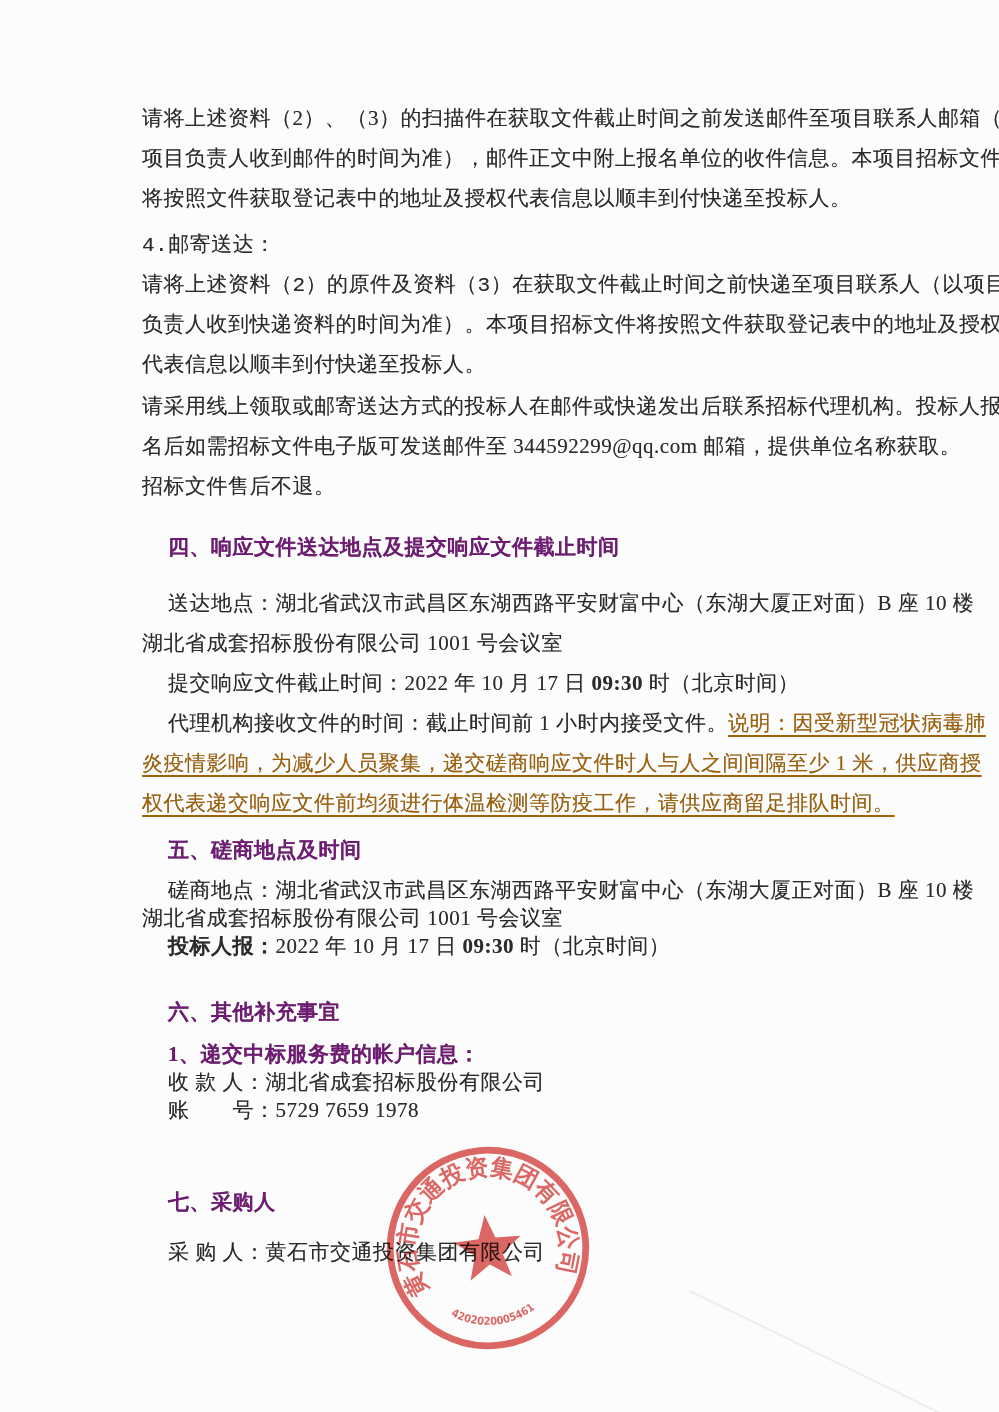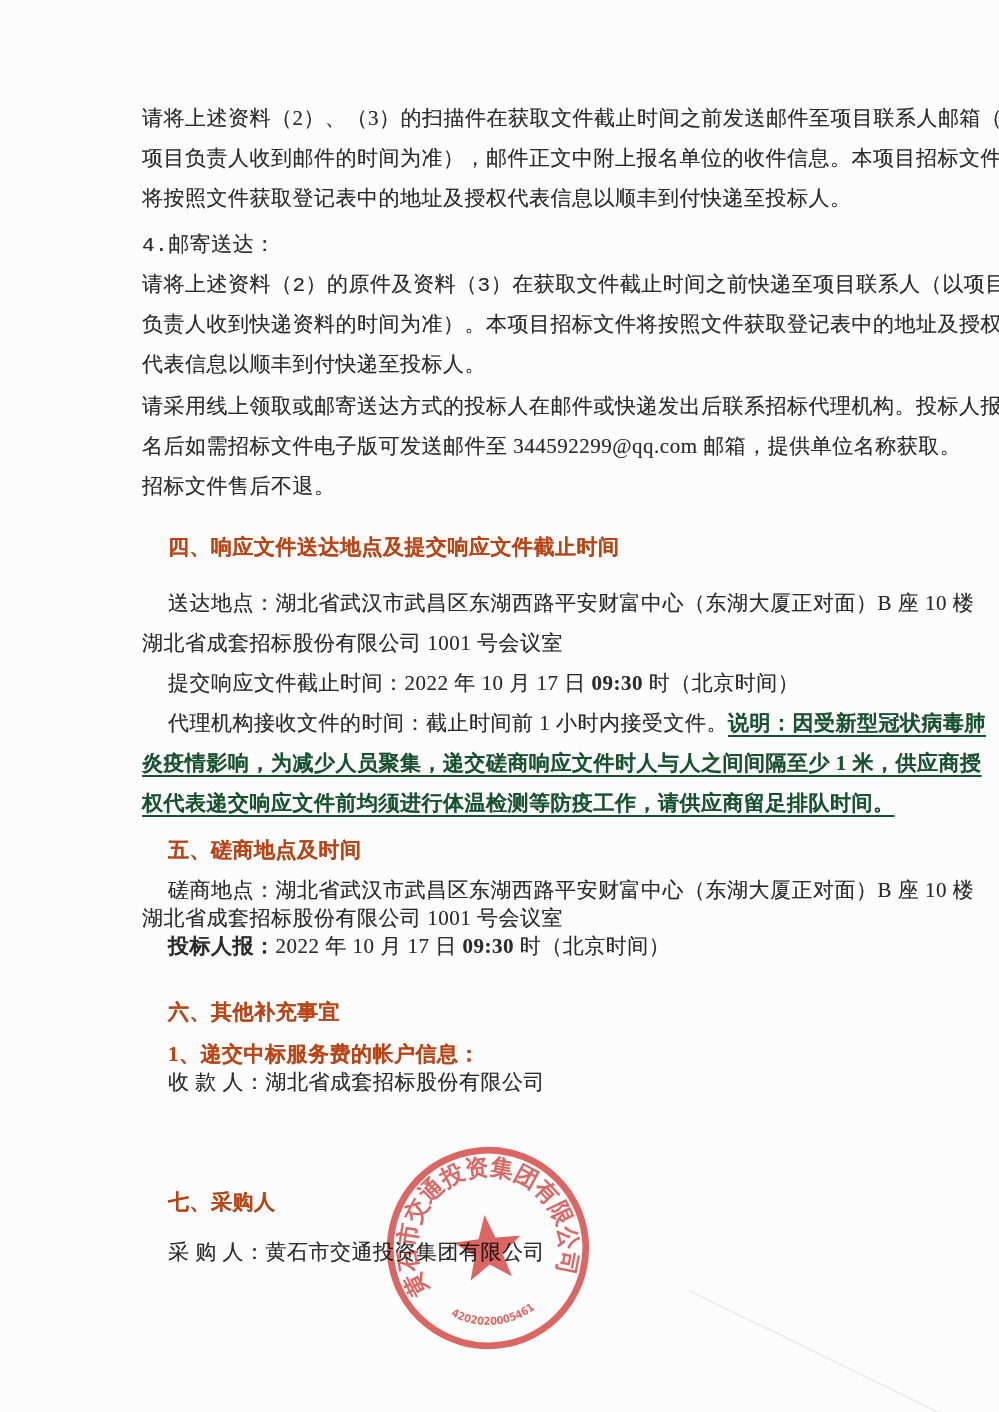--- a/index.html
+++ b/index.html
@@ -19,30 +19,30 @@
     font-size: 21px;
     line-height: 40px;
     letter-spacing: 0.5px;
     white-space: nowrap;
     text-shadow: 0 0 0.5px rgba(40,40,40,0.45);
   }
   .tight .line { line-height: 28px; }
   .indent { padding-left: 26px; }
   .heading {
     font-weight: bold;
-    color: #c2410c;
+    color: #701a75;
     text-shadow: 0 0 0.6px rgba(0,0,0,0.5);
   }
   .bold { font-weight: bold; }
   .notice {
-    font-weight: bold;
+    font-weight: normal;
     text-decoration: underline;
     text-underline-offset: 5px;
     text-decoration-thickness: 1.5px;
-    color: #14532d;
+    color: #a16207;
   }
   .acct-line { line-height: 28px; }
   .stamp {
     position: absolute;
     left: 384px;
     top: 1144px;
     width: 208px;
     height: 208px;
     color: #d9534f;
     opacity: 0.88;
@@ -102,20 +102,21 @@
     <div class="line indent">磋商地点：湖北省武汉市武昌区东湖西路平安财富中心（东湖大厦正对面）B 座 10 楼</div>
     <div class="line">湖北省成套招标股份有限公司 1001 号会议室</div>
     <div class="line indent"><span class="bold">投标人报：</span><span>2022 年 10 月 17 日 </span><span class="bold">09:30</span><span> 时（北京时间）</span></div>
   </div>
 
   <div class="block tight" style="top: 998px;">
     <div class="line heading indent">六、其他补充事宜</div>
     <div style="height: 14px;"></div>
     <div class="line heading indent">1、递交中标服务费的帐户信息：</div>
     <div class="line indent acct-line"><span>收 款 人：</span><span>湖北省成套招标股份有限公司</span></div>
+    <div class="line indent acct-line"><span>账　　号：</span><span>5729 7659 1978</span></div>
   </div>
 
   <div class="block" style="top: 1182px;">
     <div class="line heading indent">七、采购人</div>
     <div style="height: 10px;"></div>
     <div class="line indent"><span>采 购 人：</span><span>黄石市交通投资集团有限公司</span></div>
   </div>
 
   <div class="stamp">
     <svg viewBox="0 0 200 200">

